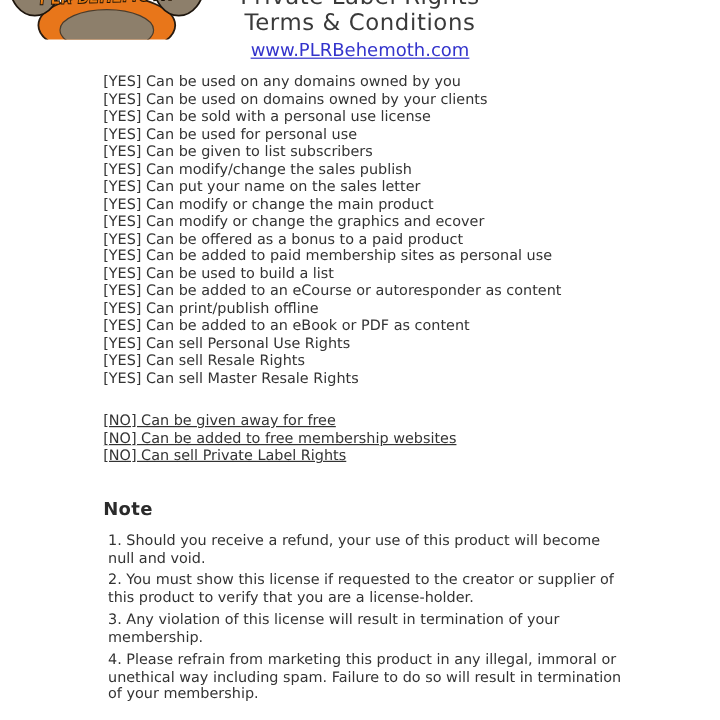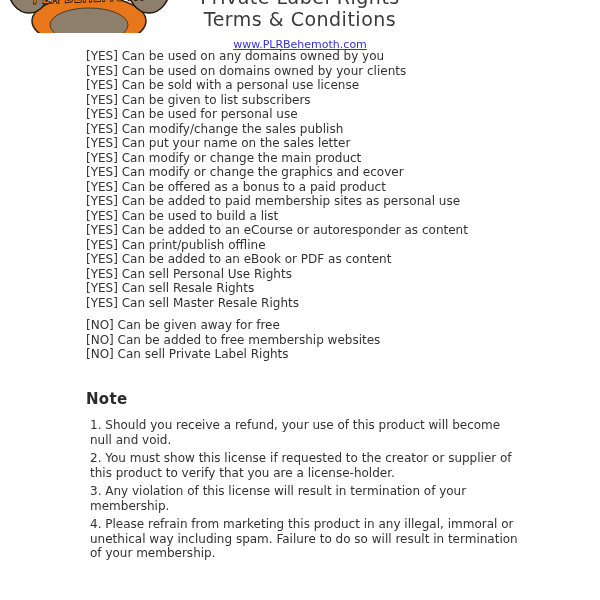--- a/index.html
+++ b/index.html
@@ -22,38 +22,38 @@
     text-align: center;
     margin-top: -14px;
     font-size: 19px;
     line-height: 22px;
     color: #3a3a3a;
     letter-spacing: 0.5px;
   }
   .title-line { display: block; }
   .website-link {
     display: inline-block;
-    font-size: 11px;
+    font-size: 15px;
     line-height: 13px;
     letter-spacing: 0;
     color: #3333cc;
     text-decoration: underline;
     cursor: pointer;
   }
 
   
   .content {
     padding-left: 86px;
     padding-right: 20px;
     font-size: 12px;
     line-height: 14.5px;
   }
   ul.rights-list { list-style: none; margin: 0; padding: 0; }
-  ul.yes-list { margin-top: 5px; }
-  ul.no-list { margin-top: 8px; }
+  ul.yes-list { margin-top: 17px; }
+  ul.no-list { margin-top: 21px; text-decoration: underline; }
 
   .note-heading {
     font-size: 15px;
     font-weight: bold;
     color: #2b2b2b;
     margin: 30px 0 0 0;
     letter-spacing: 0.3px;
   }
   .note-paragraphs { margin-top: 12px; }
   .note-paragraphs p {
@@ -105,22 +105,22 @@
       <a class="website-link" href="#">www.PLRBehemoth.com</a>
     </div>
   </div>
 
   <div class="content">
 
     <ul class="rights-list yes-list">
         <li>[YES] Can be used on any domains owned by you</li>
         <li>[YES] Can be used on domains owned by your clients</li>
         <li>[YES] Can be sold with a personal use license</li>
+        <li>[YES] Can be used for personal use</li>
         <li>[YES] Can be given to list subscribers</li>
-        <li>[YES] Can be used for personal use</li>
         <li>[YES] Can modify/change the sales publish</li>
         <li>[YES] Can put your name on the sales letter</li>
         <li>[YES] Can modify or change the main product</li>
         <li>[YES] Can modify or change the graphics and ecover</li>
         <li>[YES] Can be offered as a bonus to a paid product</li>
         <li>[YES] Can be added to paid membership sites as personal use</li>
         <li>[YES] Can be used to build a list</li>
         <li>[YES] Can be added to an eCourse or autoresponder as content</li>
         <li>[YES] Can print/publish offline</li>
         <li>[YES] Can be added to an eBook or PDF as content</li>

